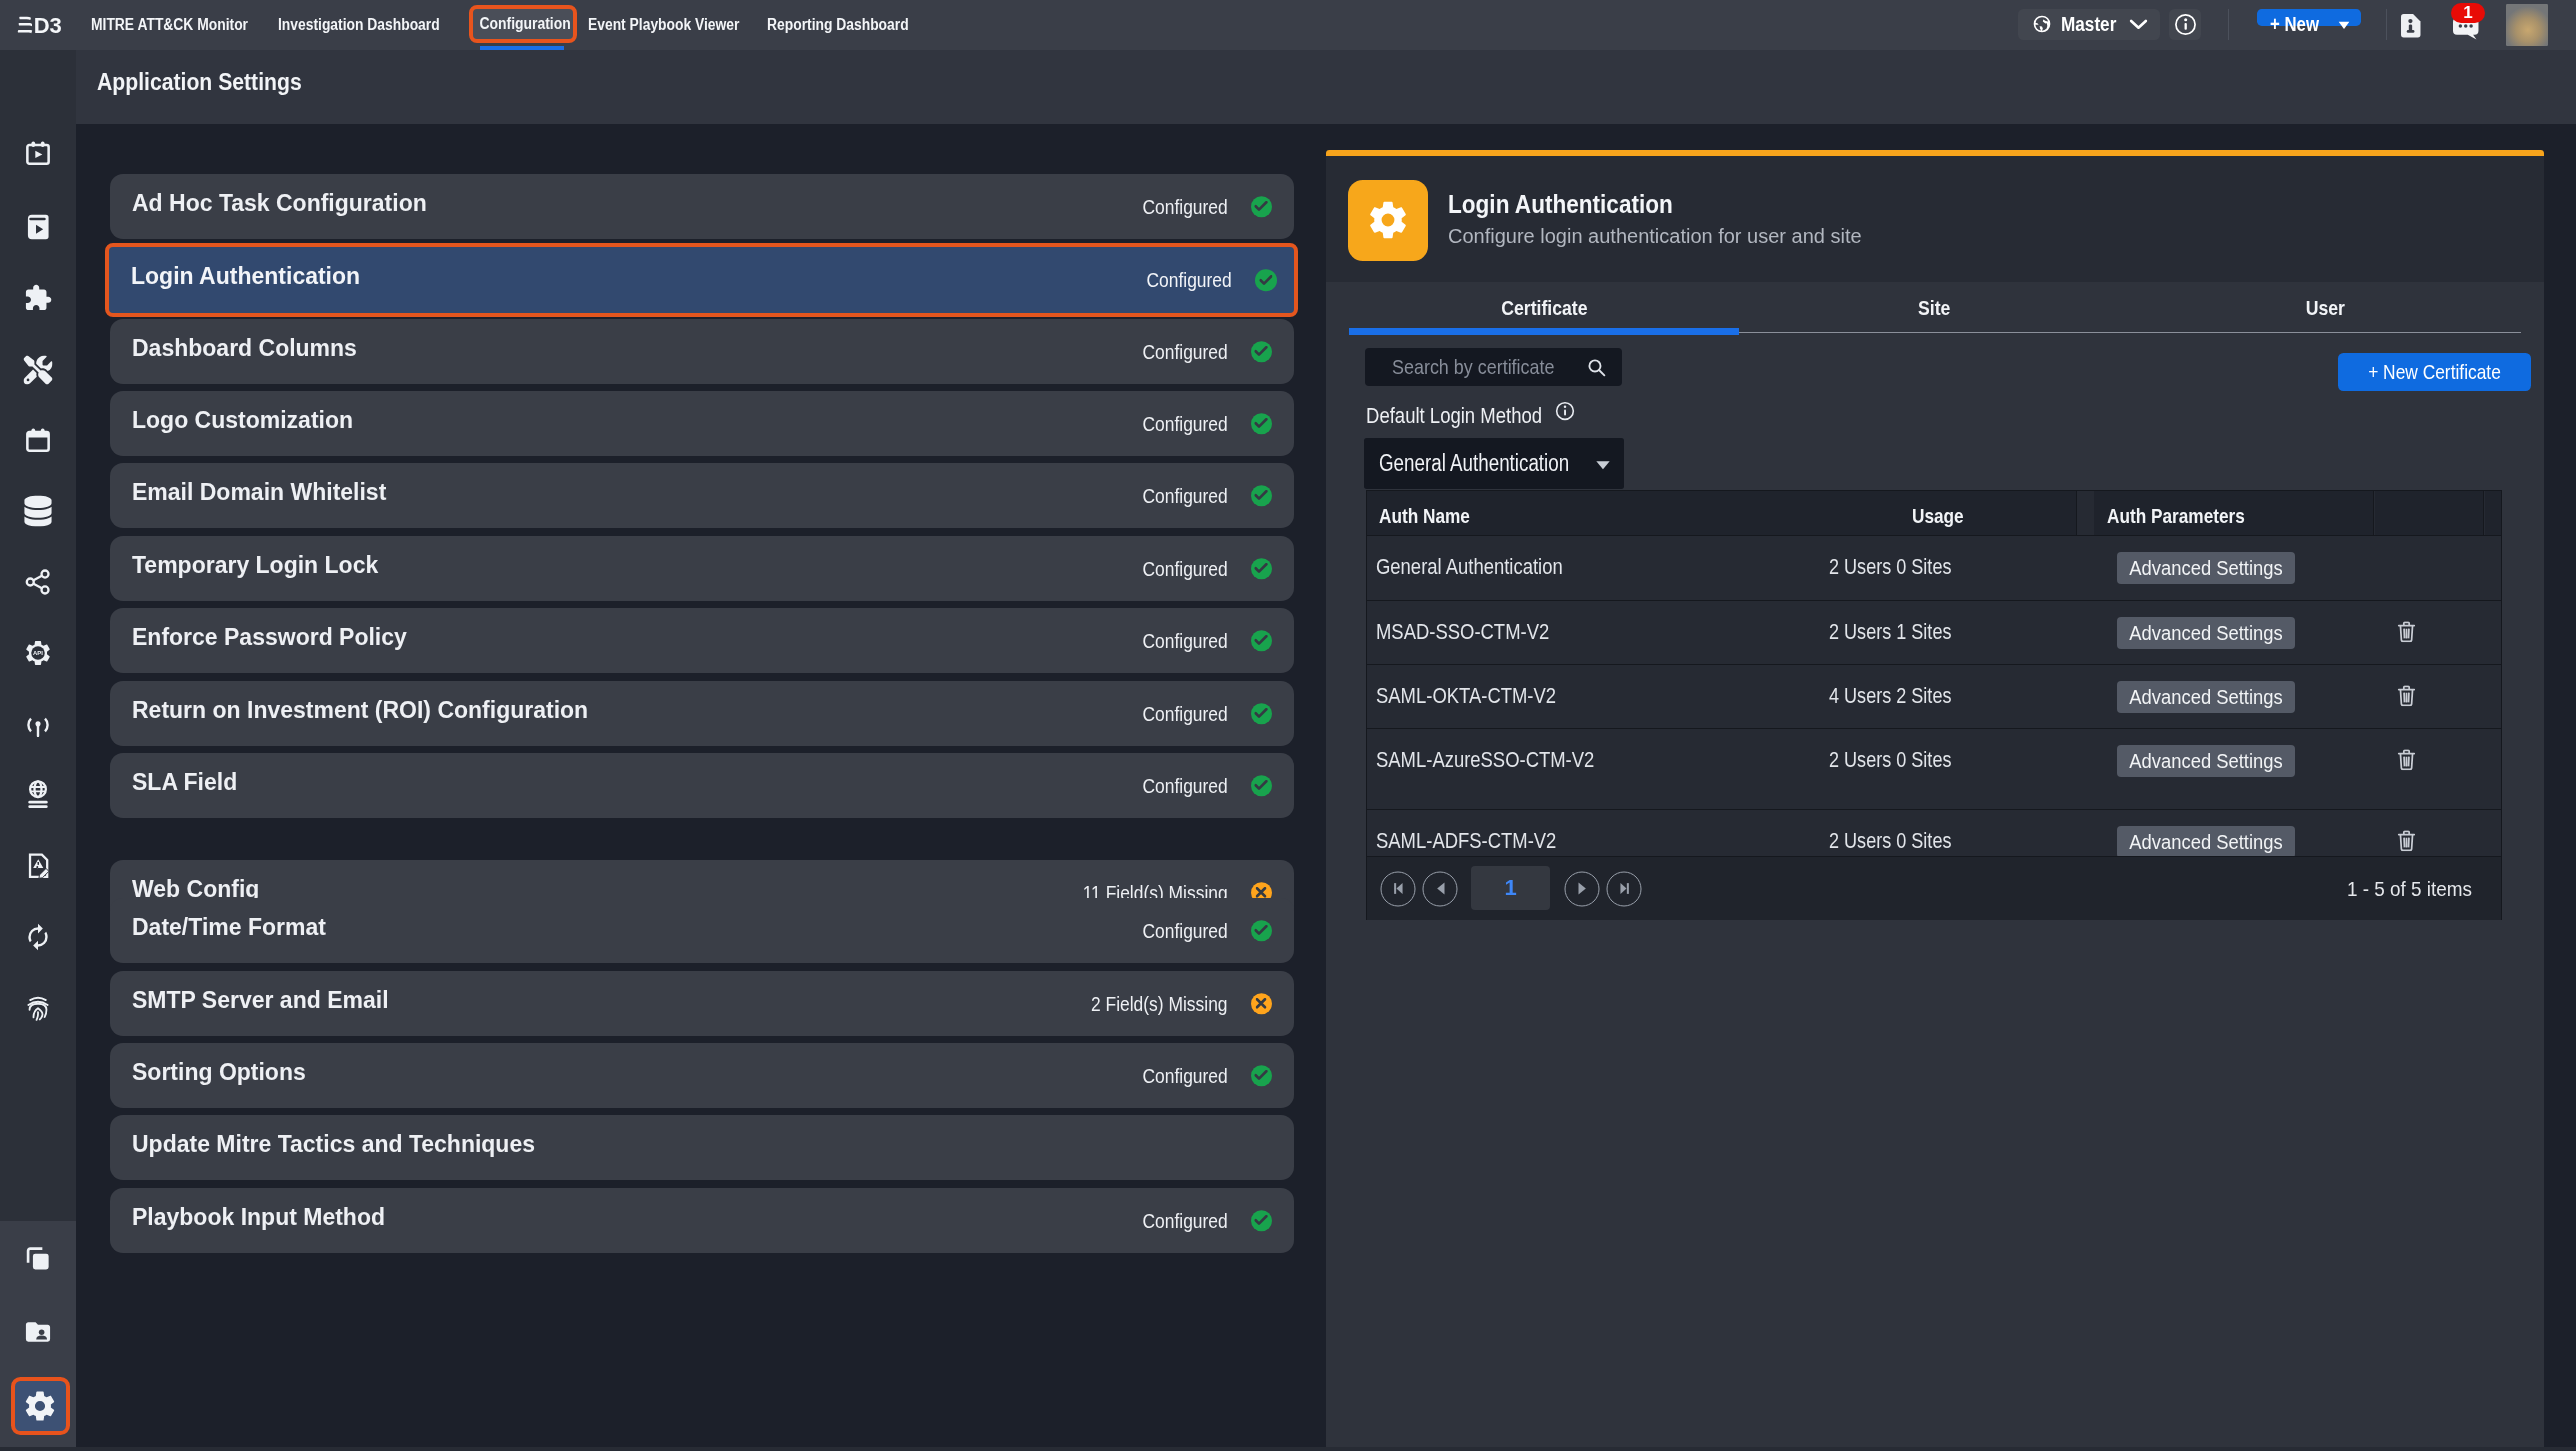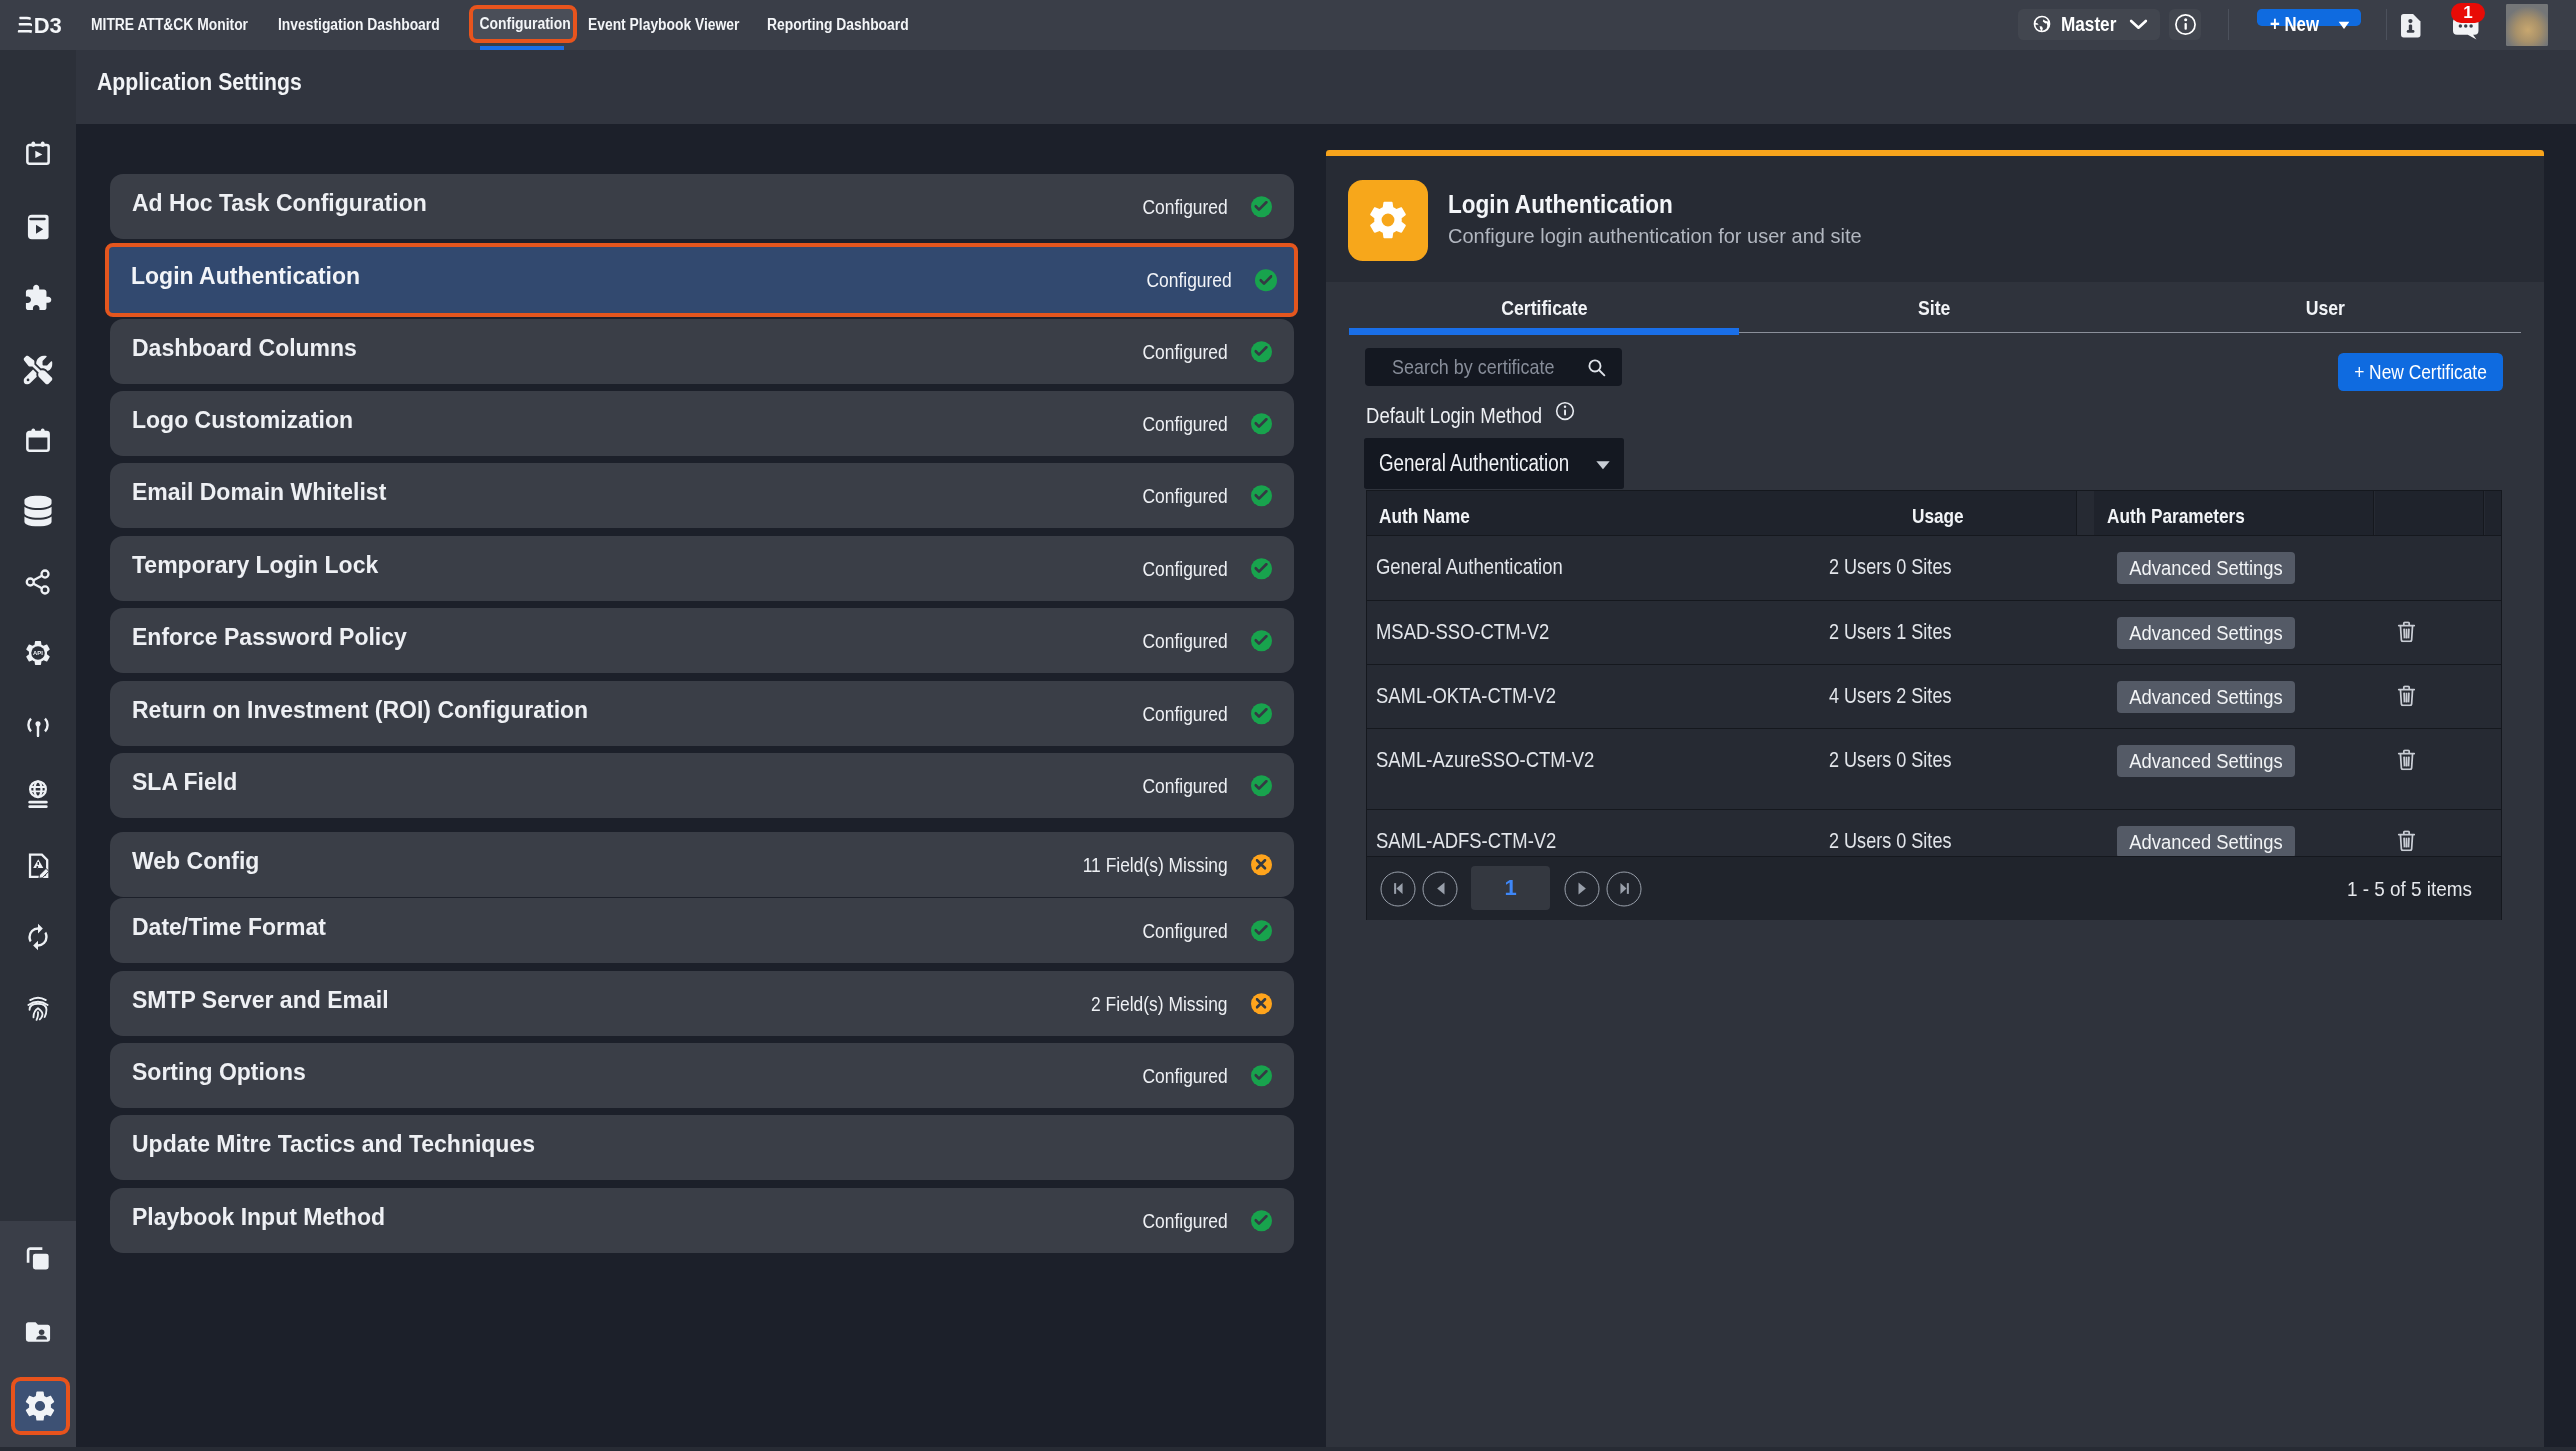--- a/index.html
+++ b/index.html
@@ -51,21 +51,21 @@
 
   
   .tab { position:absolute; top:0; height:52px; display:flex; align-items:center; justify-content:center; color:#f2f4f7; font-size:21px; font-weight:bold; }
   .tab span { transform:scaleX(0.84); }
   #tabline { position:absolute; left:23px; top:50px; width:1172px; height:1.3px; background:#8b909a; }
   #tabblue { position:absolute; left:23px; top:46px; width:390px; height:7.4px; background:#1a6fe8; }
 
   
   #search { position:absolute; left:39px; top:66px; width:257px; height:38px; background:#141821; border-radius:4px; }
   #search .ph { position:absolute; left:27px; top:0; line-height:38px; color:#878d99; font-size:21px; transform:scaleX(0.854); transform-origin:left center; }
-  #newcert { position:absolute; left:1012px; top:71px; width:165px; height:38px; background:#0f6be0; border-radius:5.4px; }
+  #newcert { position:absolute; left:1012px; top:71px; width:193px; height:38px; background:#0f6be0; border-radius:5.4px; }
   #newcert span { position:absolute; left:0; right:0; text-align:center; line-height:38px; color:#fff; font-size:21px; transform:scaleX(0.827); }
 
   #dlm { position:absolute; left:40px; top:121px; color:#eef0f4; font-size:22px; transform:scaleX(0.842); transform-origin:left top; }
   #dropdown { position:absolute; left:38px; top:156px; width:260px; height:51px; background:#141821; border-radius:2.7px; }
   #dropdown .tx { position:absolute; left:14.8px; top:0; line-height:51px; color:#f0f2f6; font-size:23px; transform:scaleX(0.817); transform-origin:left center; }
 
   
   #tbl { position:absolute; left:40px; top:208px; width:1136px; height:430px; background:#262a33; border:1.3px solid #15181e; }
   .th { position:absolute; top:0; height:44px; background:#1f232c; color:#f2f4f7; font-size:21px; font-weight:bold; display:flex; align-items:center; }
   .th span { transform:scaleX(0.82); transform-origin:left center; position:relative; top:3.4px; }
@@ -318,21 +318,21 @@
     </div>
   <div class="card" style="top:629px;">
       <div class="t">SLA Field</div>
       <div class="s">Configured</div>
       <div class="ic ok">
         <svg width="13.4" height="10.7" viewBox="0 0 20 16">
           <path d="M2 8 L7 13 L18 2" stroke="#343a43" stroke-width="4" fill="none" stroke-linecap="round" stroke-linejoin="round"></path>
         </svg>
       </div>
     </div>
-  <div class="card" style="top:708px;">
+  <div class="card" style="top:736px;">
       <div class="t">Web Config</div>
       <div class="s">11 Field(s) Missing</div>
       <div class="ic bad">
         <svg width="10.7" height="10.7" viewBox="0 0 16 16">
           <path d="M2 2 L14 14 M14 2 L2 14" stroke="#343a43" stroke-width="4" fill="none" stroke-linecap="round"></path>
         </svg>
       </div>
     </div>
   <div class="card" style="top:774px;">
       <div class="t">Date/Time Format</div>

